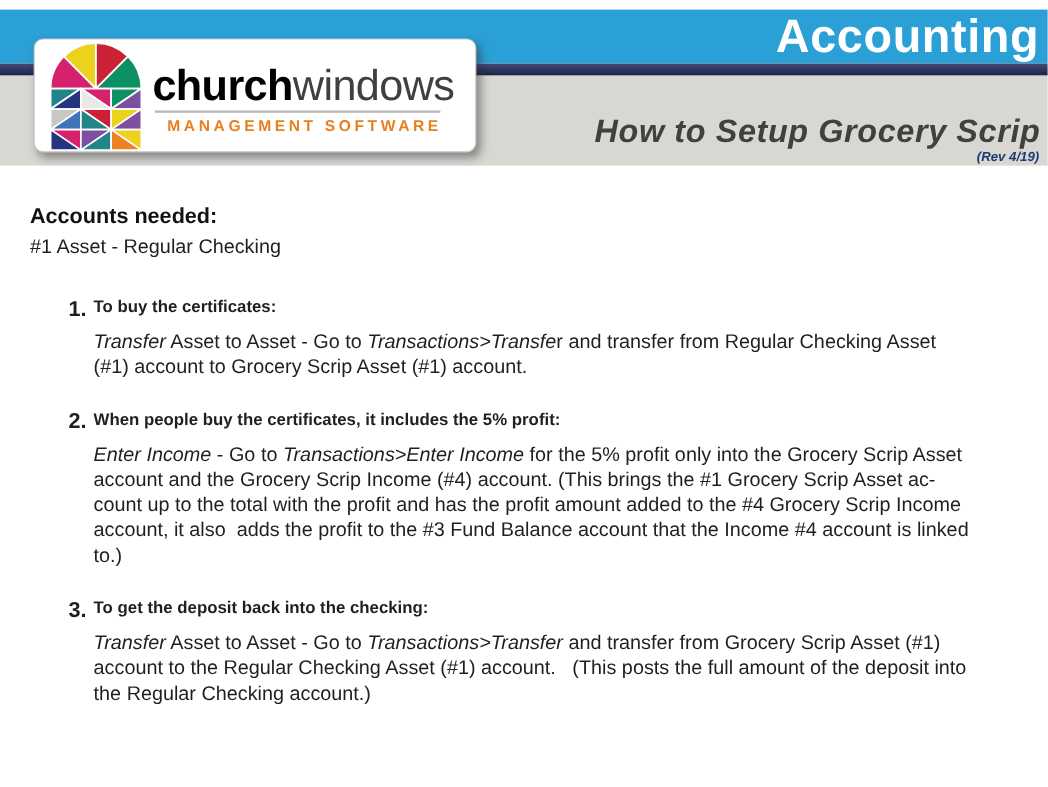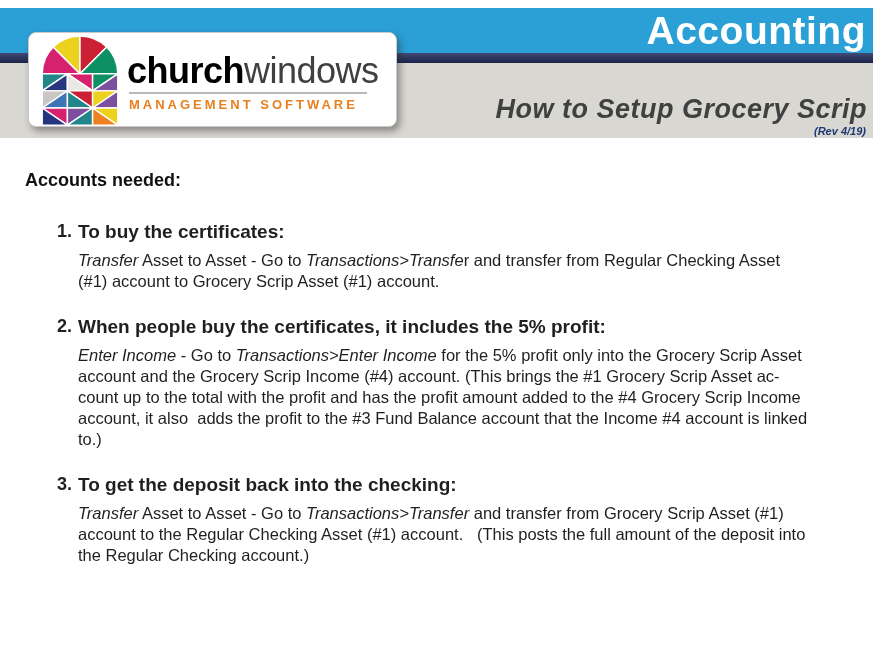--- a/index.html
+++ b/index.html
@@ -7,21 +7,21 @@
   body {
     width: 873px; height: 656px;
     font-family: "Liberation Sans", "DejaVu Sans", sans-serif;
     color: #1f1f1f;
     position: relative;
     overflow: hidden;
   }
   .page { width: 873px; height: 656px; position: relative; }
 
   
-  .header { position: relative; width: 100%; height: 138px; }
+  .header { position: relative; width: 100%; height: 138px; text-align: center; }
   .band-white { height: 8px; background: #ffffff; }
   .band-blue {
     height: 45px; background: #2ba0d6;
     display: flex; align-items: center; justify-content: flex-end;
     padding-right: 7px;
   }
   .app-title {
     color: #ffffff; font-weight: bold; font-size: 39px;
     letter-spacing: 0.5px; line-height: 1;
   }
@@ -62,21 +62,21 @@
   
   .content { padding: 32px 5px 0 25px; }
   .accounts-heading { font-size: 18px; font-weight: bold; color: #111; }
   .account-lines { margin-top: 4px; }
   .account-line, .tline { font-size: 16.5px; line-height: 22px; white-space: pre-wrap; }
 
   .steps { margin-top: 30px; }
   .step { margin-bottom: 24px; }
   .step-head { display: flex; margin-left: 32px; }
   .step-num { font-size: 18px; font-weight: bold; width: 21px; flex: 0 0 auto; }
-  .step-title { font-size: 19px; font-weight: bold; }
+  .step-title { font-size: 14px; font-weight: bold; }
   .step-body { margin-left: 53px; margin-top: 7px; }
   .tline { line-height: 21px; }
   .tline em { font-style: italic; }
 </style>
 </head>
 <body>
 
 <div class="page">
 
   <div class="header">
@@ -125,20 +125,21 @@
         <div class="brand"><span class="brand-bold">church</span><span class="brand-light">windows</span></div>
         <div class="logo-rule"></div>
         <div class="tagline">MANAGEMENT SOFTWARE</div>
       </div>
     </div>
   </div>
 
   <div class="content">
     <div class="accounts-heading">Accounts needed:</div>
     <div class="account-lines">
+      <div class="account-line">#1 Asset - Regular Checking</div>
     </div>
 
     <div class="steps">
       <div class="step">
         <div class="step-head">
           <span class="step-num">1.</span>
           <span class="step-title">To buy the certificates:</span>
         </div>
         <div class="step-body">
             <div class="tline"><em>Transfer</em><span> Asset to Asset - Go to </span><em>Transactions&gt;Transfe</em><span>r and transfer from Regular Checking Asset</span></div>

